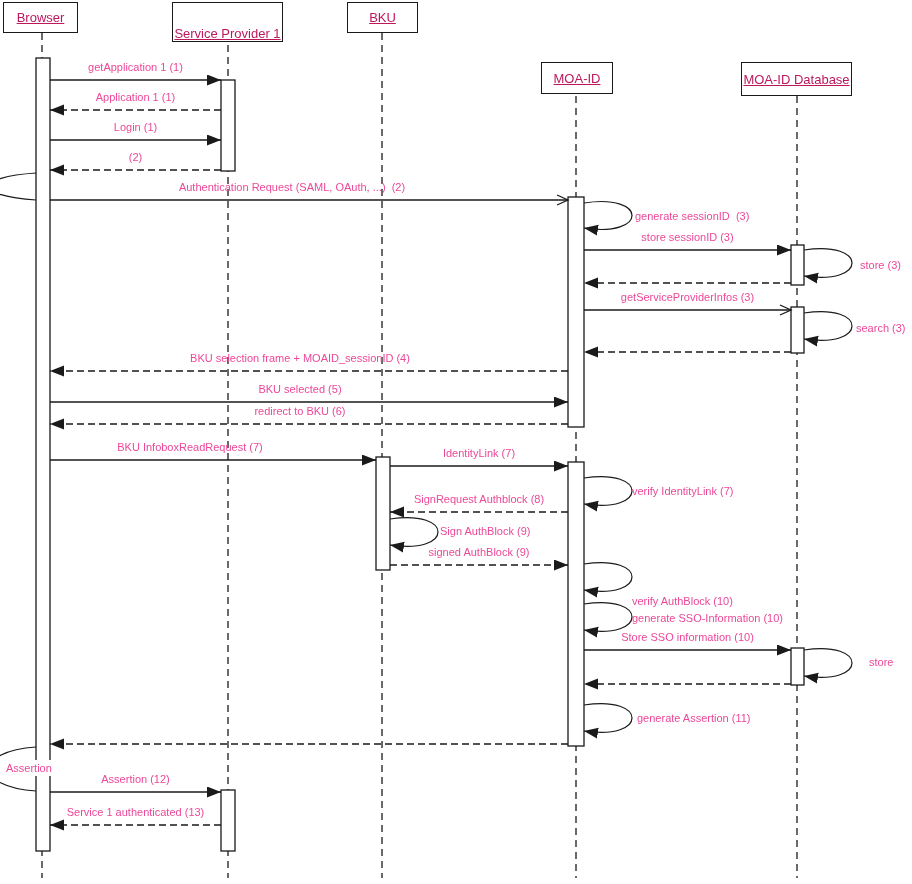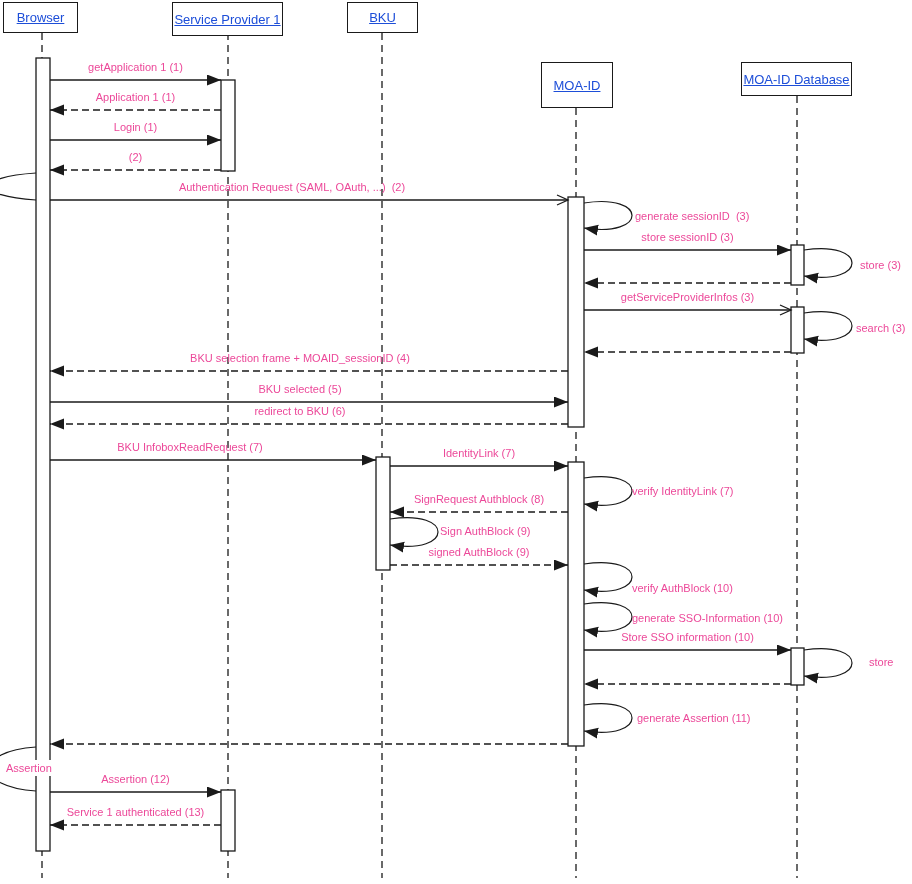--- a/index.html
+++ b/index.html
@@ -1,21 +1,21 @@
 <!DOCTYPE html>
 <html><head>
 <meta charset="utf-8">
 <style>
   html,body{margin:0;padding:0;background:#fff;}
   .canvas{position:relative;width:912px;height:884px;background:#ffffff;overflow:hidden;
           font-family:"Liberation Sans",sans-serif;}
   .canvas svg{position:absolute;left:0;top:0;}
   .actor-box{position:absolute;background:#fff;border:1.5px solid #1a1a1a;box-sizing:border-box;
              display:flex;align-items:center;justify-content:center;}
-  .actor-box span{font-size:13px;color:#1d4ed8;text-decoration:underline;white-space:pre;}
+  .actor-box span{font-size:13px;color:#be185d;text-decoration:underline;white-space:pre;}
   #labels{position:absolute;left:0;top:0;width:100%;height:100%;pointer-events:none;}
   .lbl{position:absolute;font-size:11px;line-height:16px;color:#ec4899;white-space:pre;}
   .lbl.mid{transform:translateX(-50%);}
   .lbl.bg{background:#fff;padding:0 2px;}
   .lifeline{stroke:#1a1a1a;stroke-width:1.3;stroke-dasharray:7 5;fill:none;}
   .activation{fill:#ffffff;stroke:#1a1a1a;stroke-width:1.3;}
   .msg{stroke:#1a1a1a;stroke-width:1.3;fill:none;}
   .msg.dashed{stroke-dasharray:7 4;}
   .loop{fill:none;stroke:#1a1a1a;stroke-width:1.2;}
 </style>
@@ -85,27 +85,27 @@
         <path d="M 584 705 C 648 695, 648 741, 584 731" class="loop" marker-end="url(#arrF)"></path>
         <path d="M 36 173 C -26 177, -26 196, 36 200" class="loop"></path>
         <path d="M 36 747 C -26 751, -26 787, 36 791" class="loop"></path>
       </g>
   </svg>
 
   <div id="actors">
     <div class="actor-box" style="left: 3px; top: 2px; width: 75px; height: 31px;">
         <span>Browser</span>
       </div>
-    <div class="actor-box" style="left: 172px; top: 2px; width: 111px; height: 34px;">
+    <div class="actor-box" style="left: 172px; top: 2px; width: 111px; height: 40px; align-items: flex-end;">
         <span>Service Provider 1</span>
       </div>
     <div class="actor-box" style="left: 347px; top: 2px; width: 71px; height: 31px;">
         <span>BKU</span>
       </div>
-    <div class="actor-box" style="left: 541px; top: 62px; width: 72px; height: 46px;">
+    <div class="actor-box" style="left: 541px; top: 62px; width: 72px; height: 32px;">
         <span>MOA-ID</span>
       </div>
     <div class="actor-box" style="left: 741px; top: 62px; width: 111px; height: 34px;">
         <span>MOA-ID Database</span>
       </div>
   </div>
 
   <div id="labels">
       <div class="lbl mid" style="left: 135.5px; top: 59px;">getApplication 1 (1)</div>
       <div class="lbl mid" style="left: 135.5px; top: 89px;">Application 1 (1)</div>
@@ -122,19 +122,19 @@
       <div class="lbl mid" style="left: 479px; top: 491px;">SignRequest Authblock (8)</div>
       <div class="lbl mid" style="left: 479px; top: 544px;">signed AuthBlock (9)</div>
       <div class="lbl mid" style="left: 687.5px; top: 629px;">Store SSO information (10)</div>
       <div class="lbl mid" style="left: 135.5px; top: 771px;">Assertion (12)</div>
       <div class="lbl mid" style="left: 135.5px; top: 804px;">Service 1 authenticated (13)</div>
       <div class="lbl" style="left: 635px; top: 208px;">generate sessionID  (3)</div>
       <div class="lbl" style="left: 860px; top: 257px;">store (3)</div>
       <div class="lbl" style="left: 856px; top: 320px;">search (3)</div>
       <div class="lbl" style="left: 632px; top: 483px;">verify IdentityLink (7)</div>
       <div class="lbl" style="left: 440px; top: 523px;">Sign AuthBlock (9)</div>
-      <div class="lbl" style="left: 632px; top: 580px;">verify AuthBlock (10)</div>
+      <div class="lbl" style="left: 632px; top: 593px;">verify AuthBlock (10)</div>
       <div class="lbl" style="left: 632px; top: 610px;">generate SSO-Information (10)</div>
       <div class="lbl" style="left: 869px; top: 654px;">store</div>
       <div class="lbl" style="left: 637px; top: 710px;">generate Assertion (11)</div>
       <div class="lbl bg" style="left: 4px; top: 760px;">Assertion</div>
     </div>
 </div>
 
 </body></html>

